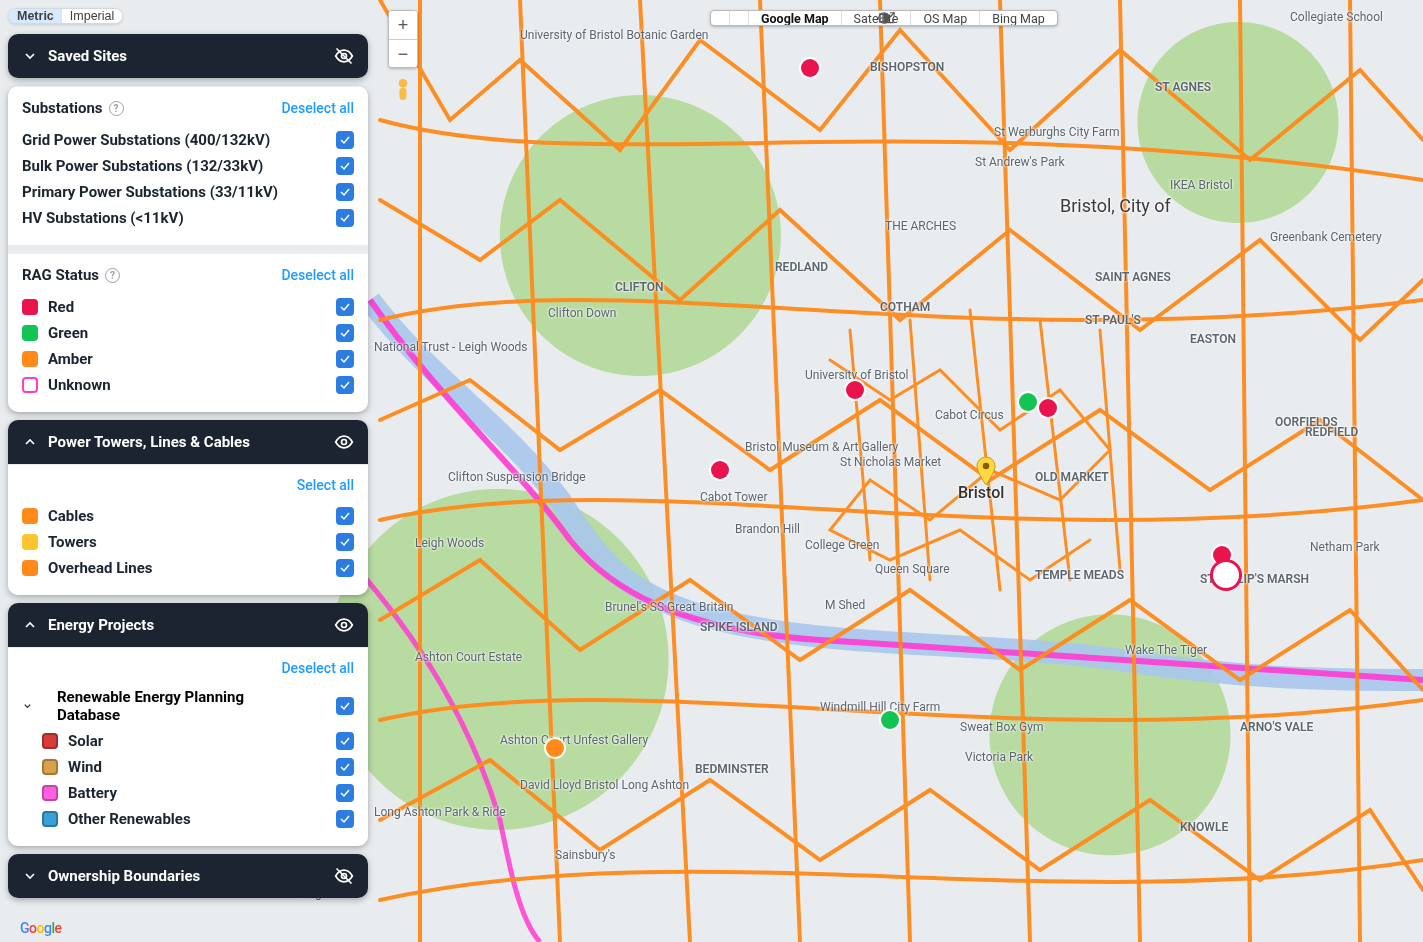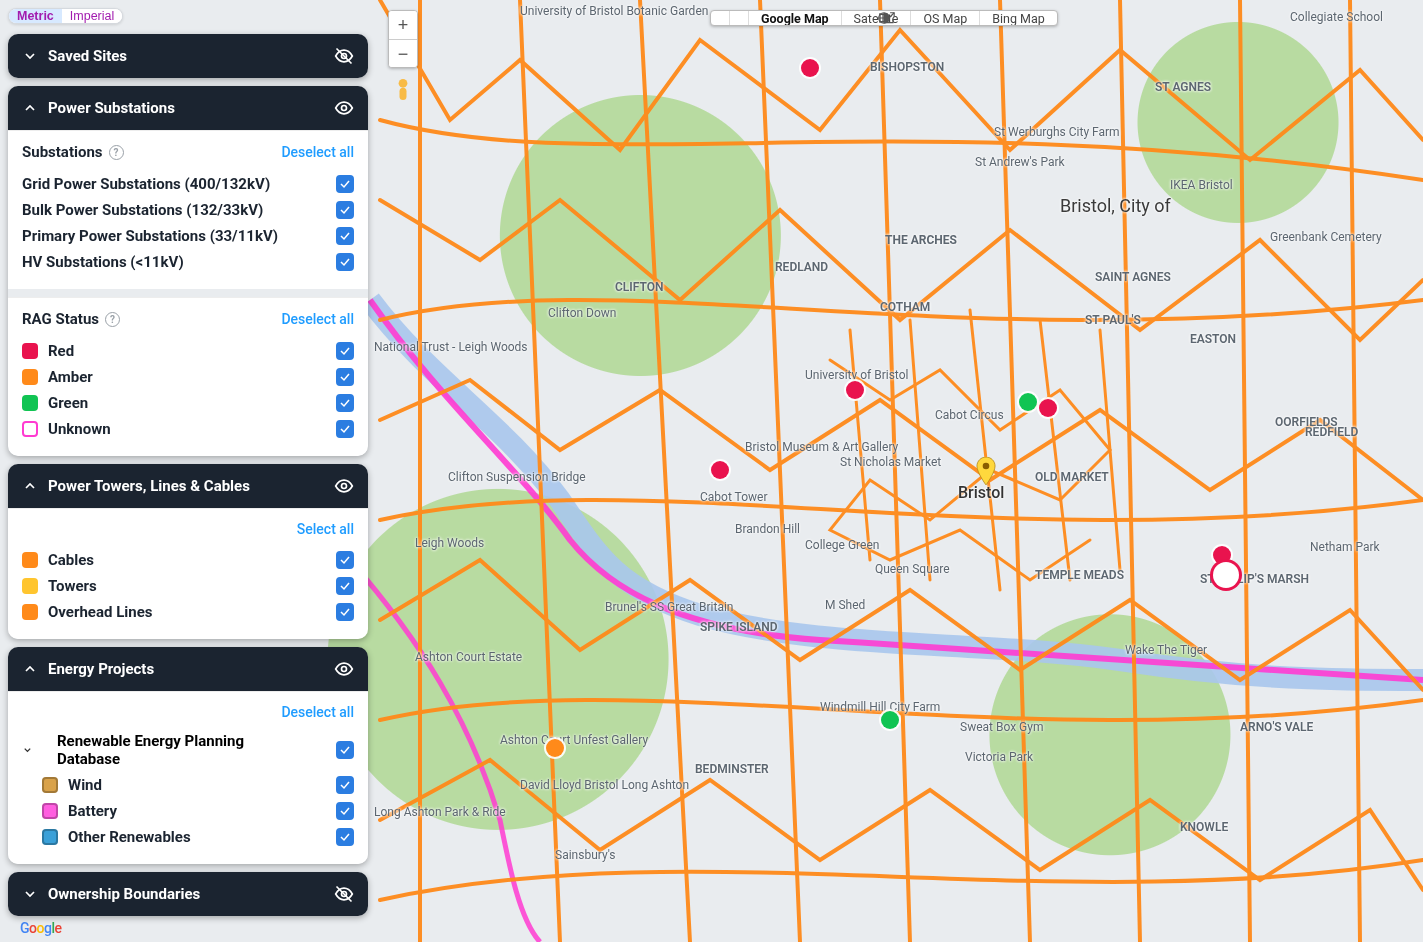--- a/index.html
+++ b/index.html
@@ -112,21 +112,21 @@
     flex:1; background:#fff;border:1px solid var(--border);border-radius:8px;
     height:48px;display:flex;align-items:center;justify-content:space-between;
     padding:0 14px; font-size:16px; font-weight:500; cursor:pointer;
     box-shadow:0 1px 3px rgba(0,0,0,.12);
   }
   .unit-toggle{
     display:flex;border:1px solid var(--border);border-radius:8px;overflow:hidden;
     background:#fff; box-shadow:0 1px 3px rgba(0,0,0,.12);
   }
   .unit-toggle button{
-    border:none;background:#fff;padding:0 8px;font-size:12.5px;cursor:pointer;color:#a21caf;
+    border:none;background:#fff;padding:0 8px;font-size:12.5px;cursor:pointer;color:#404040;
   }
   .unit-toggle button.active{background:#d7e9ff;font-weight:600;}
 
   .section{
     border-radius:10px; overflow:hidden; margin-bottom:8px;
     box-shadow:0 2px 6px rgba(0,0,0,.3);
   }
   .section-header{
     background:var(--dark-bg); color:#fff; height:44px;
     display:flex; align-items:center; padding:0 14px; gap:10px;
@@ -198,21 +198,21 @@
       <path d="M380 900 C 700 830, 1050 920, 1423 860"></path>
 
       <g stroke-width="3">
         <path d="M830 360 L 890 400 L 940 370 L 1000 430 L 1060 390 L 1110 450 L 1060 500 L 990 470 L 930 520 L 870 480 L 830 530 L 890 560 L 960 530 L 1030 580 L 1090 540"></path>
         <path d="M850 330 L 870 560 M910 320 L 930 580 M970 310 L 1000 590 M1040 320 L 1070 580 M1100 330 L 1120 570"></path>
       </g>
     </g>
   </svg>
 
   <div class="map-label big" style="left:1060px;top:195px;">Bristol, City of</div>
-  <div class="map-label" style="left:520px;top:4px;">University of Bristol Botanic Garden</div>
+  <div class="map-label" style="left:520px;top:28px;">University of Bristol Botanic Garden</div>
   <div class="map-label" style="left:870px;top:60px;font-weight:600;">BISHOPSTON</div>
   <div class="map-label" style="left:954px;top:125px;margin-left:40px;">St Werburghs City Farm</div>
   <div class="map-label" style="left:975px;top:155px;">St Andrew's Park</div>
   <div class="map-label" style="left:1290px;top:10px;">Collegiate School</div>
   <div class="map-label" style="left:1155px;top:80px;font-weight:600;">ST AGNES</div>
   <div class="map-label" style="left:1170px;top:178px;">IKEA Bristol</div>
   <div class="map-label" style="left:1270px;top:230px;">Greenbank Cemetery</div>
   <div class="map-label" style="left:615px;top:280px;font-weight:600;">CLIFTON</div>
   <div class="map-label" style="left:548px;top:306px;">Clifton Down</div>
   <div class="map-label" style="left:775px;top:260px;font-weight:600;">REDLAND</div>
@@ -245,21 +245,21 @@
   <div class="map-label" style="left:960px;top:720px;">Sweat Box Gym</div>
   <div class="map-label" style="left:965px;top:750px;">Victoria Park</div>
   <div class="map-label" style="left:500px;top:733px;">Ashton Court Unfest Gallery</div>
   <div class="map-label" style="left:520px;top:778px;">David Lloyd Bristol Long Ashton</div>
   <div class="map-label" style="left:374px;top:805px;">Long Ashton Park &amp; Ride</div>
   <div class="map-label" style="left:295px;top:886px;">Long Ashton</div>
   <div class="map-label" style="left:1180px;top:820px;font-weight:600;">KNOWLE</div>
   <div class="map-label" style="left:555px;top:848px;">Sainsbury's</div>
   <div class="map-label" style="left:1200px;top:572px;font-weight:600;">ST PHILIP'S MARSH</div>
   <div class="map-label" style="left:1275px;top:415px;font-weight:600;">OORFIELDS</div>
-  <div class="map-label" style="left:885px;top:233px;font-weight:700;">THE ARCHES</div>
+  <div class="map-label" style="left:885px;top:219px;font-weight:400;">THE ARCHES</div>
   <div class="map-label" style="left:958px;top:483px;font-size:16px;font-weight:500;color:#333;">Bristol</div>
   <div class="map-label" style="left:695px;top:762px;font-weight:600;">BEDMINSTER</div>
 
   <div class="marker red" style="left:810px;top:68px;"></div>
   <div class="marker red" style="left:855px;top:390px;"></div>
   <div class="marker red" style="left:1048px;top:408px;"></div>
   <div class="marker red" style="left:720px;top:470px;"></div>
   <div class="marker red" style="left:1222px;top:555px;"></div>
   <div class="marker green" style="left:1028px;top:402px;"></div>
   <div class="marker green" style="left:890px;top:720px;"></div>
@@ -333,31 +333,20 @@
       <span class="spacer"></span>
       <svg class="eye" viewBox="0 0 24 24" fill="none" stroke="#fff" stroke-width="2">
           <path d="M2 12s4-7 10-7 10 7 10 7-4 7-10 7S2 12 2 12z"></path>
           <circle cx="12" cy="12" r="3"></circle>
           <line x1="3" y1="3" x2="21" y2="21"></line>
         </svg>
     </div>
   </div>
 
   <div class="section">
-    <div class="section-header">
-      <svg class="chevron" viewBox="0 0 24 24" fill="none" stroke="#fff" stroke-width="2.5">
-          <polyline points="6 15 12 9 18 15"></polyline>
-        </svg>
-      <span>Power Substations</span>
-      <span class="spacer"></span>
-      <svg class="eye" viewBox="0 0 24 24" fill="none" stroke="#fff" stroke-width="2">
-          <path d="M2 12s4-7 10-7 10 7 10 7-4 7-10 7S2 12 2 12z"></path>
-          <circle cx="12" cy="12" r="3"></circle>
-        </svg>
-    </div>
 
     <div class="card">
       <div class="card-title-row">
         <span>Substations</span>
         <span class="help">?</span>
         <span class="spacer"></span>
         <span class="link-action">Deselect all</span>
       </div>
       <div id="substations-list">
           <div class="check-row">
@@ -411,32 +400,32 @@
             <span class="swatch" style="background: rgb(233, 19, 78);"></span>
             <span>Red</span>
             <span class="spacer"></span>
             <span class="cb">
               <svg viewBox="0 0 24 24">
                 <polyline points="4 12 10 18 20 6"></polyline>
               </svg>
             </span>
           </div>
           <div class="check-row">
+            <span class="swatch" style="background: rgb(17, 196, 83);"></span>
+            <span>Green</span>
+            <span class="spacer"></span>
+            <span class="cb">
+              <svg viewBox="0 0 24 24">
+                <polyline points="4 12 10 18 20 6"></polyline>
+              </svg>
+            </span>
+          </div>
+          <div class="check-row">
             <span class="swatch" style="background: rgb(255, 138, 26);"></span>
             <span>Amber</span>
-            <span class="spacer"></span>
-            <span class="cb">
-              <svg viewBox="0 0 24 24">
-                <polyline points="4 12 10 18 20 6"></polyline>
-              </svg>
-            </span>
-          </div>
-          <div class="check-row">
-            <span class="swatch" style="background: rgb(17, 196, 83);"></span>
-            <span>Green</span>
             <span class="spacer"></span>
             <span class="cb">
               <svg viewBox="0 0 24 24">
                 <polyline points="4 12 10 18 20 6"></polyline>
               </svg>
             </span>
           </div>
           <div class="check-row">
             <span class="swatch outline" style="border-color: rgb(255, 59, 209);"></span>
             <span>Unknown</span>
@@ -527,20 +516,30 @@
         <span>Renewable Energy Planning Database</span>
         <span class="spacer"></span>
         <span class="cb">
             <svg viewBox="0 0 24 24">
               <polyline points="4 12 10 18 20 6"></polyline>
             </svg>
           </span>
       </div>
       <div id="projects-list" class="indent">
           <div class="check-row">
+            <span class="swatch" style="background: rgb(214, 60, 60); box-shadow: rgba(0, 0, 0, 0.25) 0px 0px 0px 2px inset;"></span>
+            <span>Solar</span>
+            <span class="spacer"></span>
+            <span class="cb">
+              <svg viewBox="0 0 24 24">
+                <polyline points="4 12 10 18 20 6"></polyline>
+              </svg>
+            </span>
+          </div>
+          <div class="check-row">
             <span class="swatch" style="background: rgb(217, 162, 74); box-shadow: rgba(0, 0, 0, 0.25) 0px 0px 0px 2px inset;"></span>
             <span>Wind</span>
             <span class="spacer"></span>
             <span class="cb">
               <svg viewBox="0 0 24 24">
                 <polyline points="4 12 10 18 20 6"></polyline>
               </svg>
             </span>
           </div>
           <div class="check-row">

